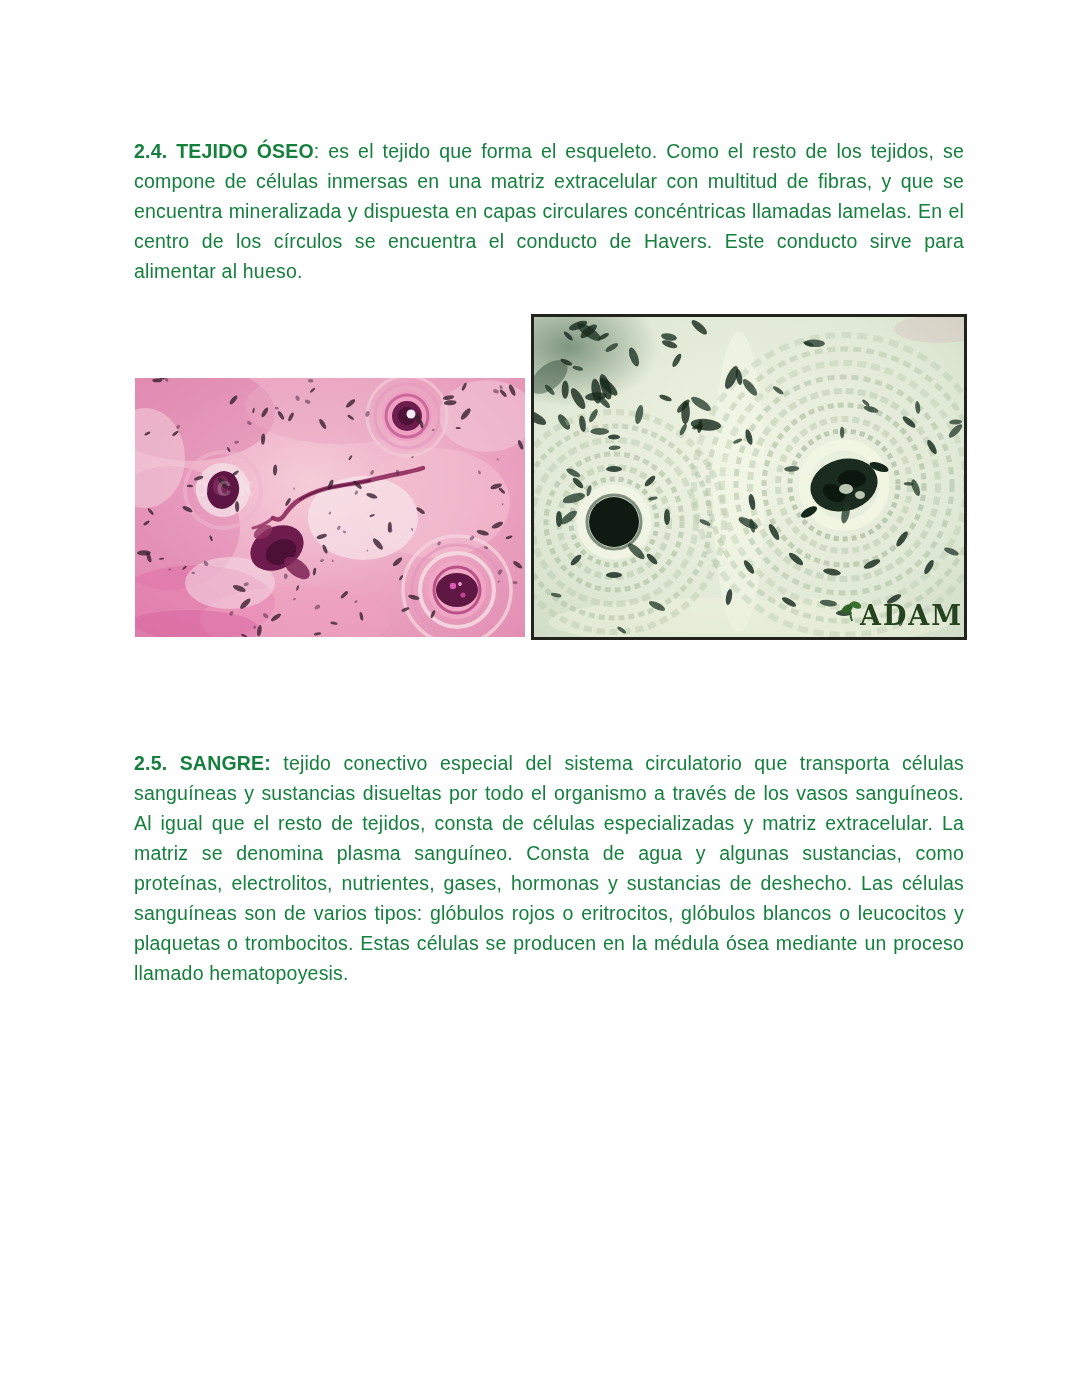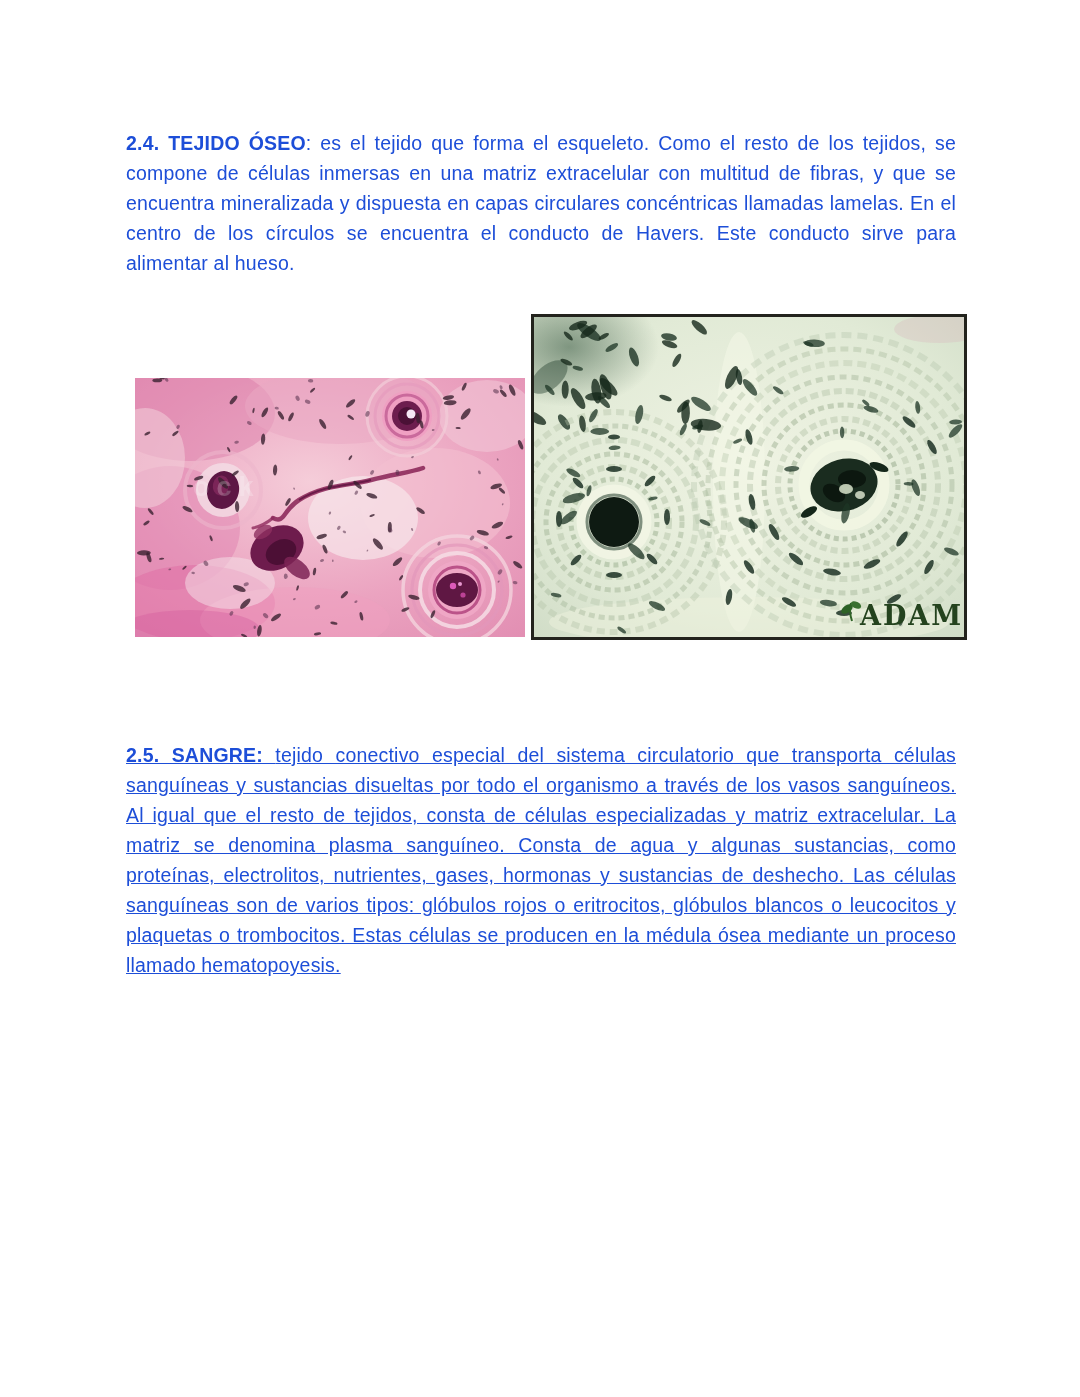--- a/index.html
+++ b/index.html
@@ -6,30 +6,30 @@
   .page{
     position:relative;
     width:1080px;height:1397px;
     background:#ffffff;
     overflow:hidden;
     font-family:"Liberation Sans","DejaVu Sans",sans-serif;
   }
   .para{
     position:absolute;
     width:830px;
-    margin:0;
+    margin:8px;
     text-align:justify;
     font-size:19.5px;
     line-height:30px;
-    color:#1d4ed8;
+    color:#15803d;
     letter-spacing:0.2px;
   }
   .para b{font-weight:700;}
   #p1{left:126px;top:128px;}
-  #p2{left:126px;top:740px;text-decoration:underline;}
+  #p2{left:126px;top:740px;}
   .fig{position:absolute;margin:0;padding:0;}
   .fig svg{display:block;}
   .fig-left{left:135px;top:378px;width:392px;height:259px;}
   .fig-right{left:531px;top:314px;width:430px;height:320px;border:3px solid #23231d;}
 </style>
 </head>
 <body>
 
 <div class="page">
 

